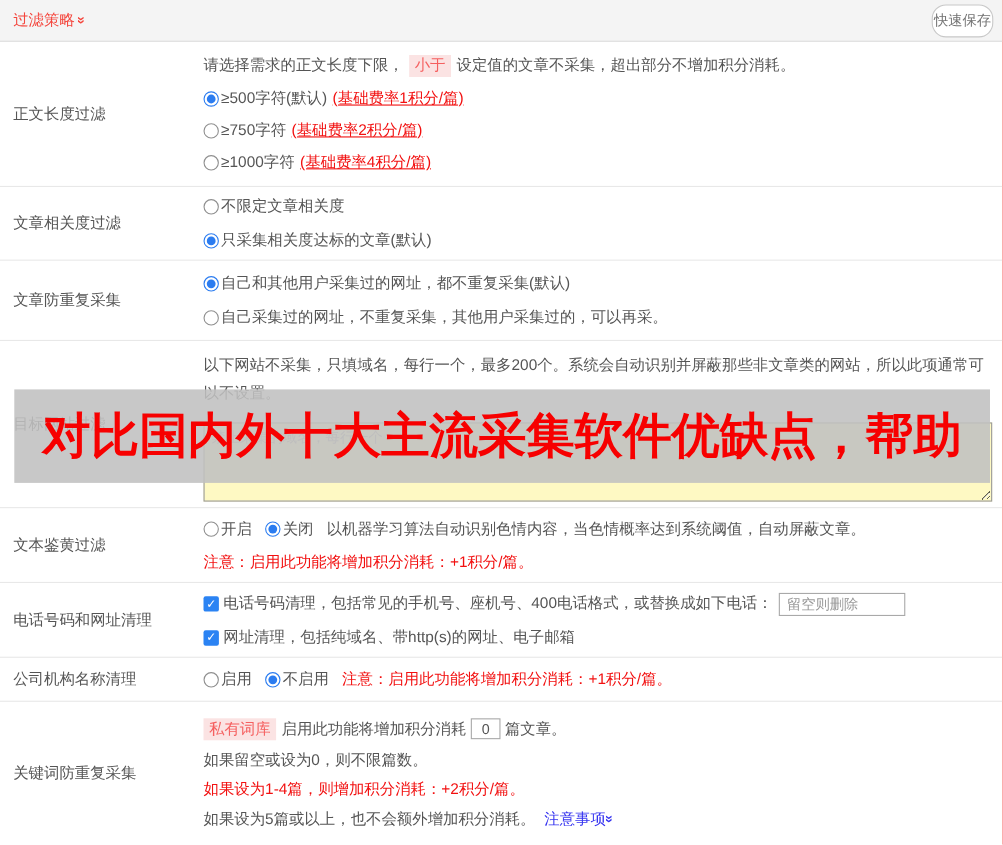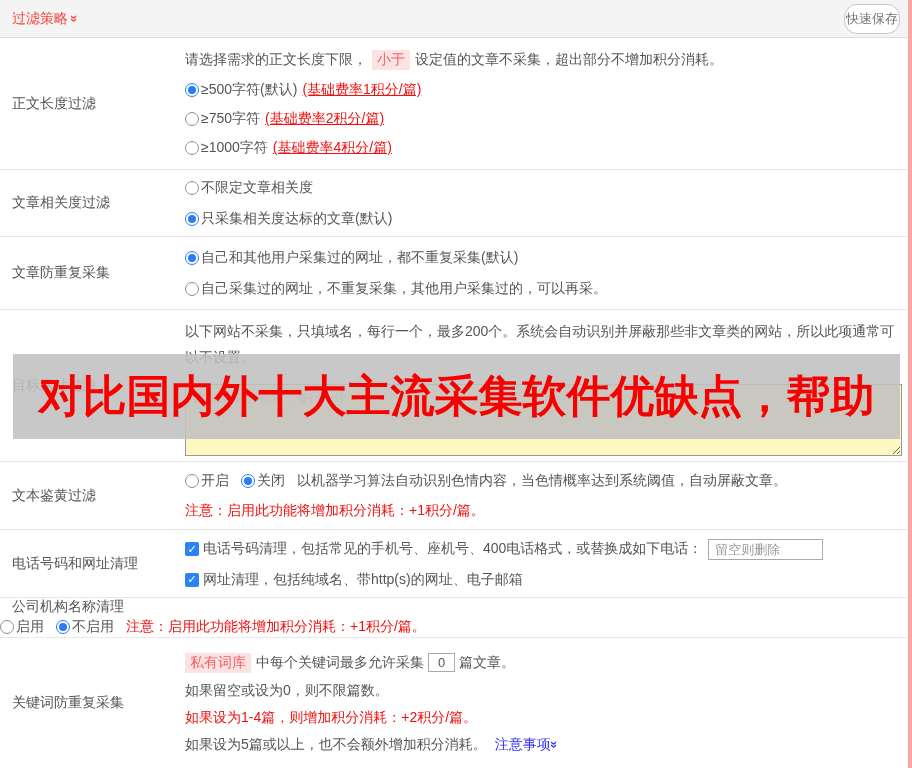--- a/index.html
+++ b/index.html
@@ -5,21 +5,21 @@
   * { box-sizing: border-box; margin: 0; padding: 0; }
   html,body { width: 912px; height: 768px; }
   body {
     font-family: "Liberation Sans", "DejaVu Sans", sans-serif;
     font-size: 14px;
     color: #555;
     background: #fff;
     position: relative;
     overflow: hidden;
   }
-  .page { position: relative; width: 912px; height: 768px; border-right: 4px solid #fca5a5; }
+  .page { position: relative; width: 912px; height: 768px; border-right: 1px solid #fca5a5; }
 
   
   .header {
     height: 38px; background: #f4f4f4; border-bottom: 1px solid #ddd;
     display: flex; align-items: center; padding: 0 8px 0 12px;
   }
   .header-title { color: #f4453c; font-size: 14px; }
   .chev { display: inline-block; transform: rotate(90deg); font-weight: bold; font-size: 13px; }
   .header .chev { color: #f4453c; margin-left: 3px; }
   .save-btn {
@@ -37,21 +37,21 @@
   .row-content {
     flex: 1; display: flex; flex-direction: column; justify-content: center;
     padding-right: 24px;
   }
   .r1 { height: 132px; } .r1 .row-content { gap: 11px; }
   .r2 { height: 67px; }  .r2 .row-content { gap: 13px; }
   .r3 { height: 73px; }  .r3 .row-content { gap: 13px; }
   .r4 { height: 152px; } .r4 .row-content { justify-content: flex-start; padding-top: 8px; }
   .r5 { height: 68px; }  .r5 .row-content { gap: 12px; }
   .r6 { height: 68px; }  .r6 .row-content { gap: 11px; }
-  .r7 { height: 40px; flex-direction: column; }
+  .r7 { height: 40px; }
   .r8 { height: 130px; border-bottom: none; } .r8 .row-content { gap: 9px; }
 
   .line { display: flex; align-items: center; flex-wrap: nowrap; white-space: nowrap; }
 
   
   .radio {
     width: 14px; height: 14px; border-radius: 50%; border: 1px solid #8f8f8f;
     display: inline-block; flex: none; background: #fff; margin-right: 2px; position: relative;
     cursor: pointer;
   }
@@ -225,21 +225,21 @@
         <span class="red-note">注意：启用此功能将增加积分消耗：+1积分/篇。</span>
       </div>
     </div>
   </div>
 
   <div class="row r8">
     <div class="row-label">关键词防重复采集</div>
     <div class="row-content">
       <div class="line">
         <span class="tag" style="margin-left:0;">私有词库</span>
-        <span>中每个关键词最多允许采集</span>
+        <span>启用此功能将增加积分消耗</span>
         <input class="num-input" type="text" value="0" style="">
         <span>篇文章。</span>
       </div>
       <div class="line">如果留空或设为0，则不限篇数。</div>
       <div class="line red-note">如果设为1-4篇，则增加积分消耗：+2积分/篇。</div>
       <div class="line">
         <span>如果设为5篇或以上，也不会额外增加积分消耗。</span>
         <span class="link">
           <span>注意事项</span><span class="chev">»</span>
         </span>

